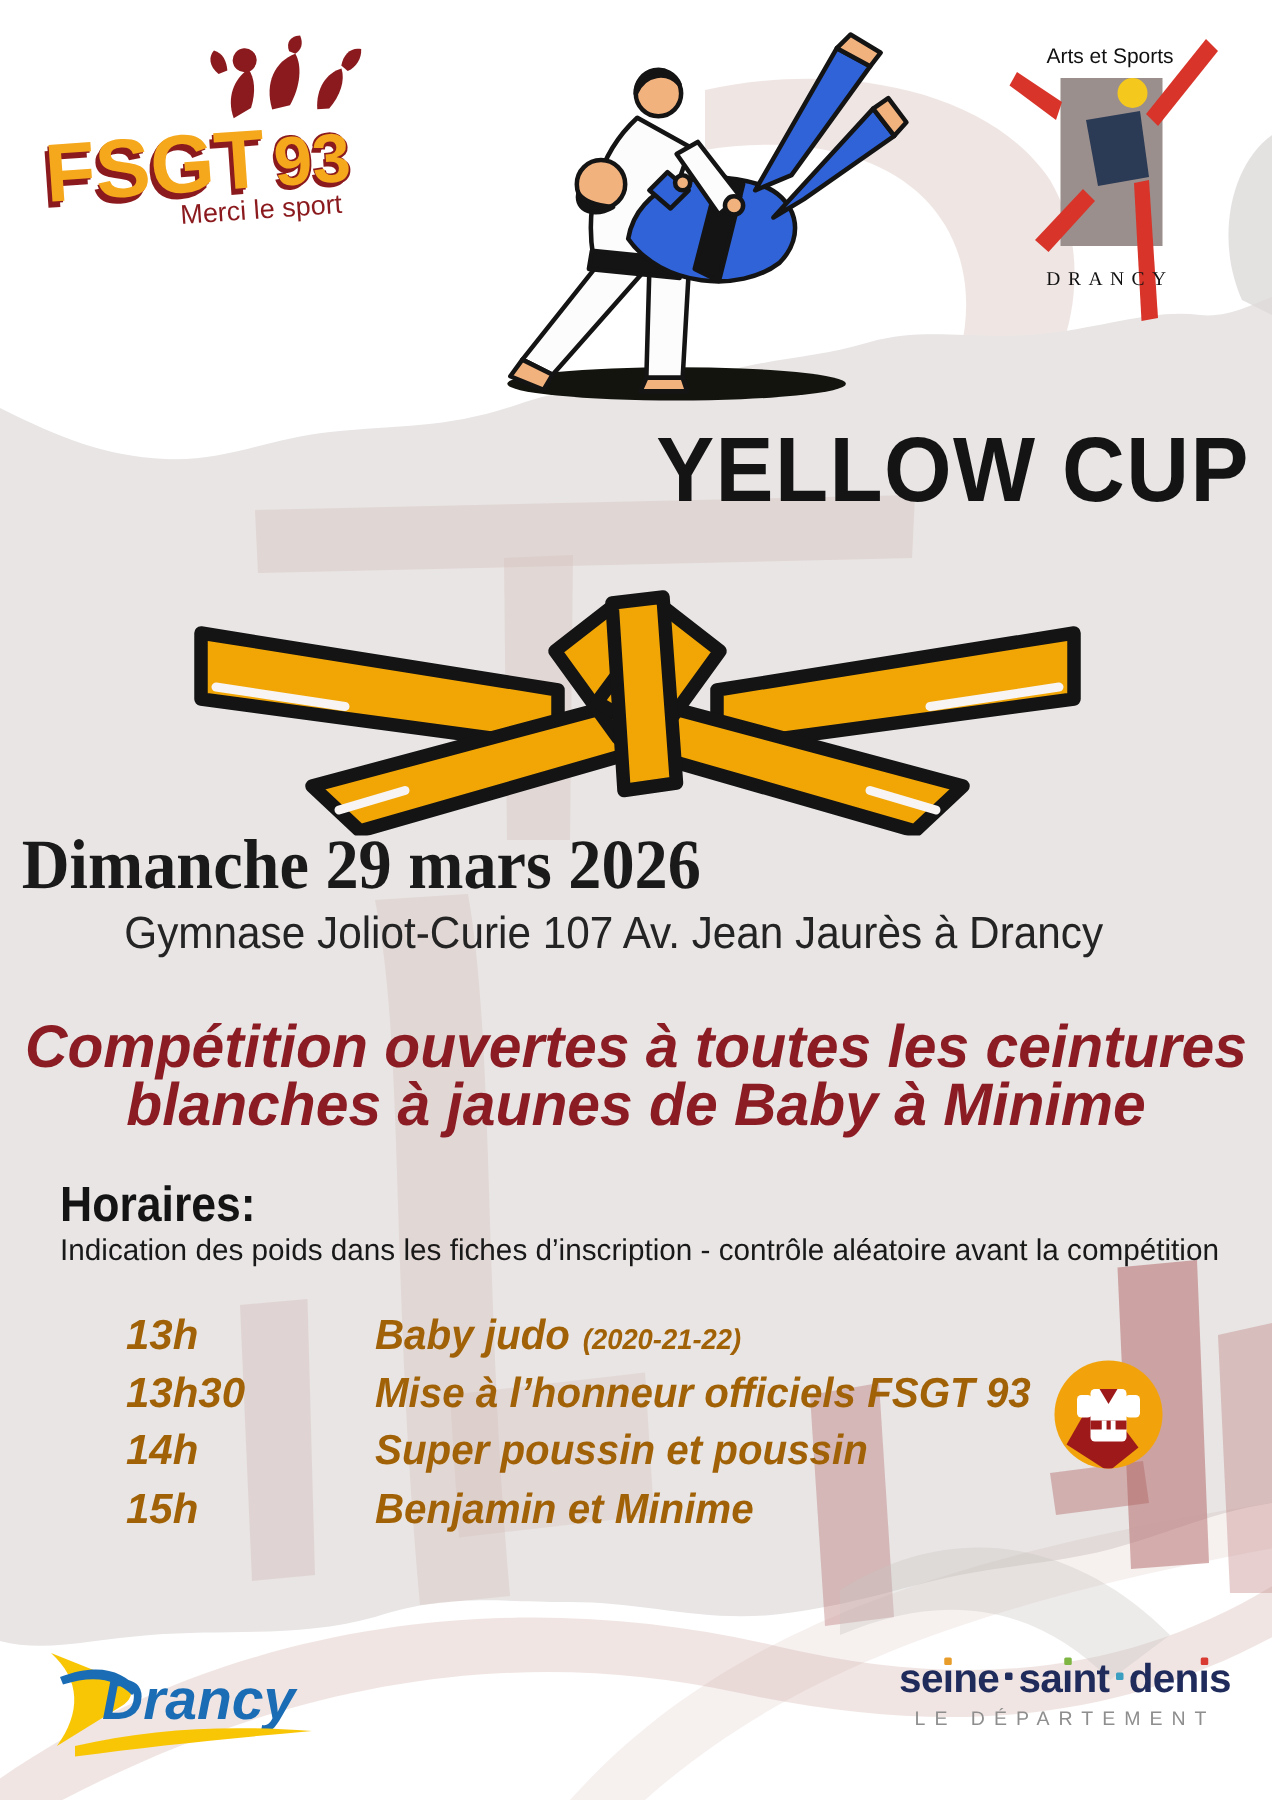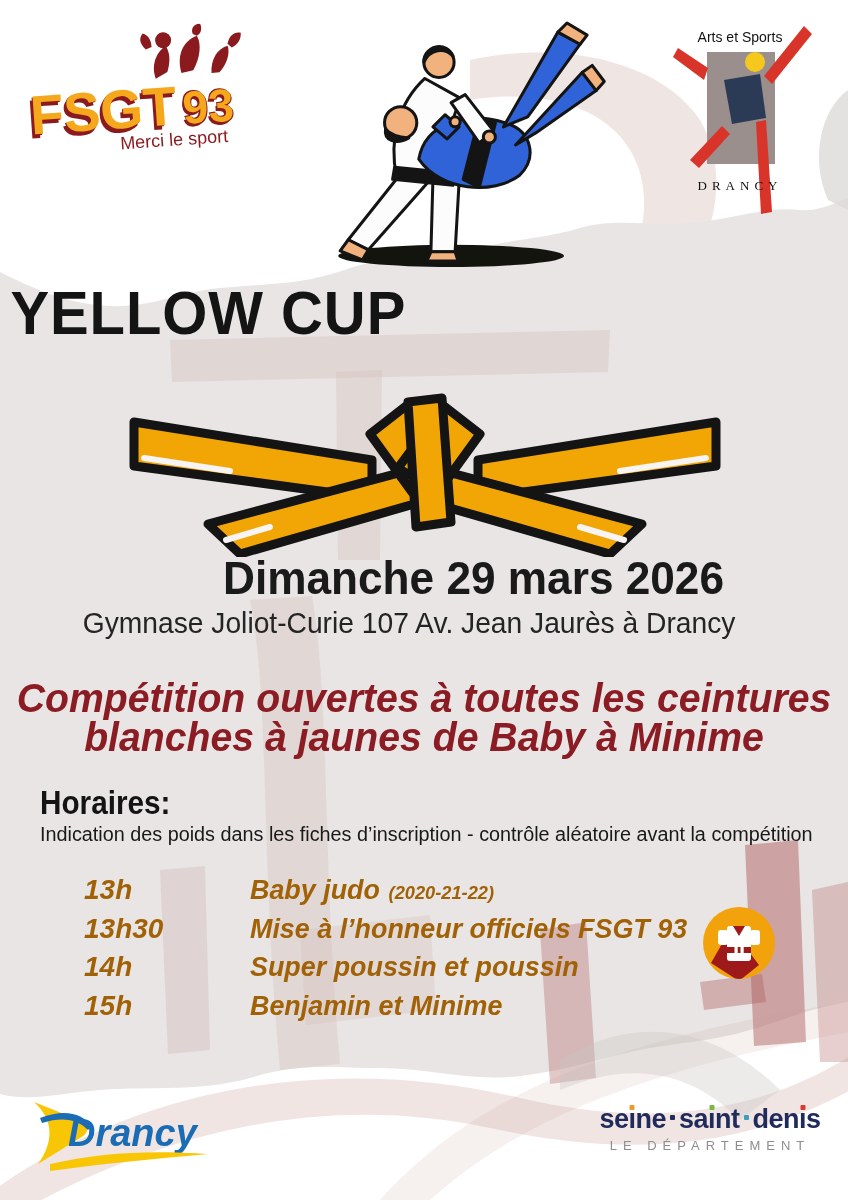--- a/index.html
+++ b/index.html
@@ -29,26 +29,26 @@
   }
   .fsgt-fig{position:absolute;left:118px;top:-18px;}
 
   
   .artslogo{left:662px;top:22px;width:160px;height:200px;}
 
   
   .judo{left:278px;top:18px;width:330px;height:252px;}
 
   
-  .title{left:0;top:278px;width:844px;text-align:left;}
+  .title{left:0;top:278px;width:844px;text-align:right;}
   .title span{
     display:inline-block;font-size:61px;font-weight:800;color:#141414;
     letter-spacing:1px;transform:scaleX(.95);
   }
-  .dateline{left:0;top:550px;width:740px;text-align:right;}
+  .dateline{left:0;top:550px;width:740px;text-align:left;font-family:Liberation Serif, serif;}
   .dateline span{display:inline-block;font-size:47px;font-weight:700;color:#1a1a1a;transform:scaleX(.94);}
   .venueline{left:0;top:606px;width:818px;text-align:center;}
   .venueline span{display:inline-block;font-size:30px;font-weight:400;color:#242424;transform:scaleX(.94);}
 
   
   .belt{left:120px;top:372px;width:610px;height:185px;}
 
   
   .tagline{left:0;top:679px;width:848px;text-align:center;color:#8b1c24;
     font-style:italic;font-weight:700;font-size:40px;line-height:39px;}

